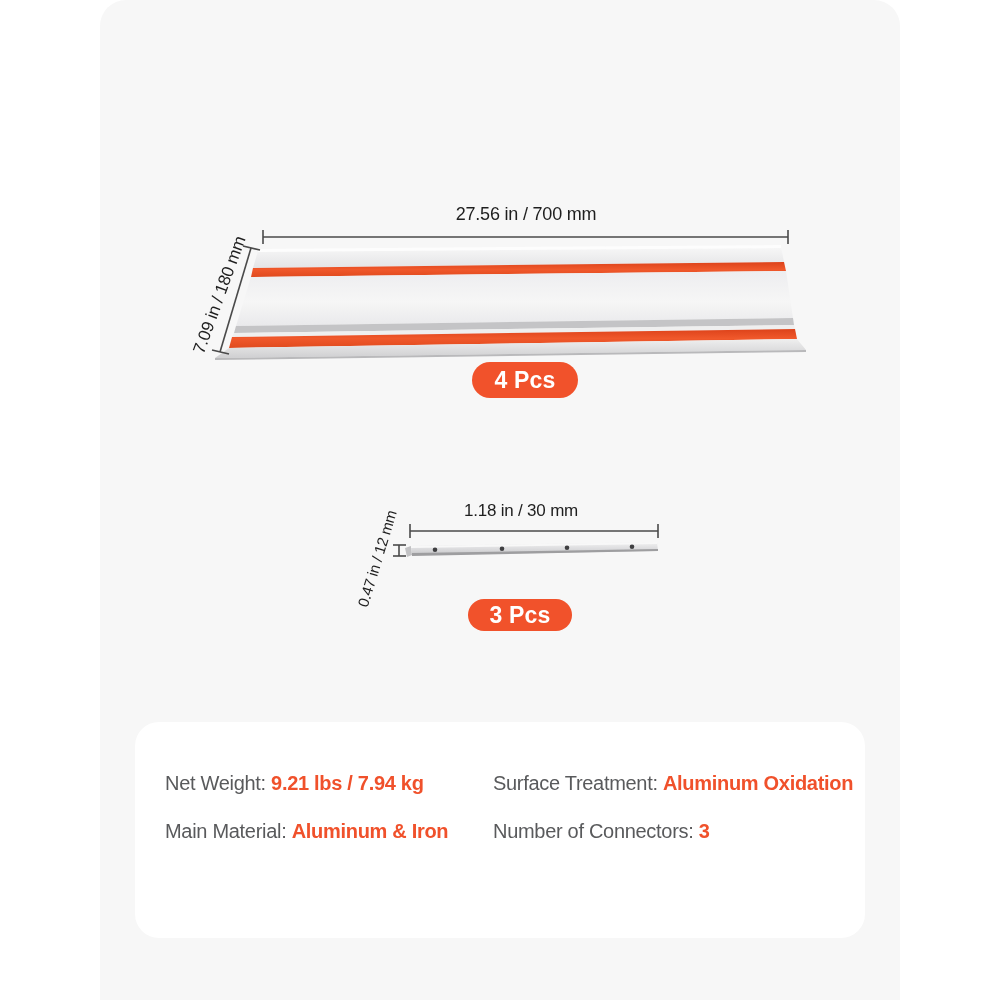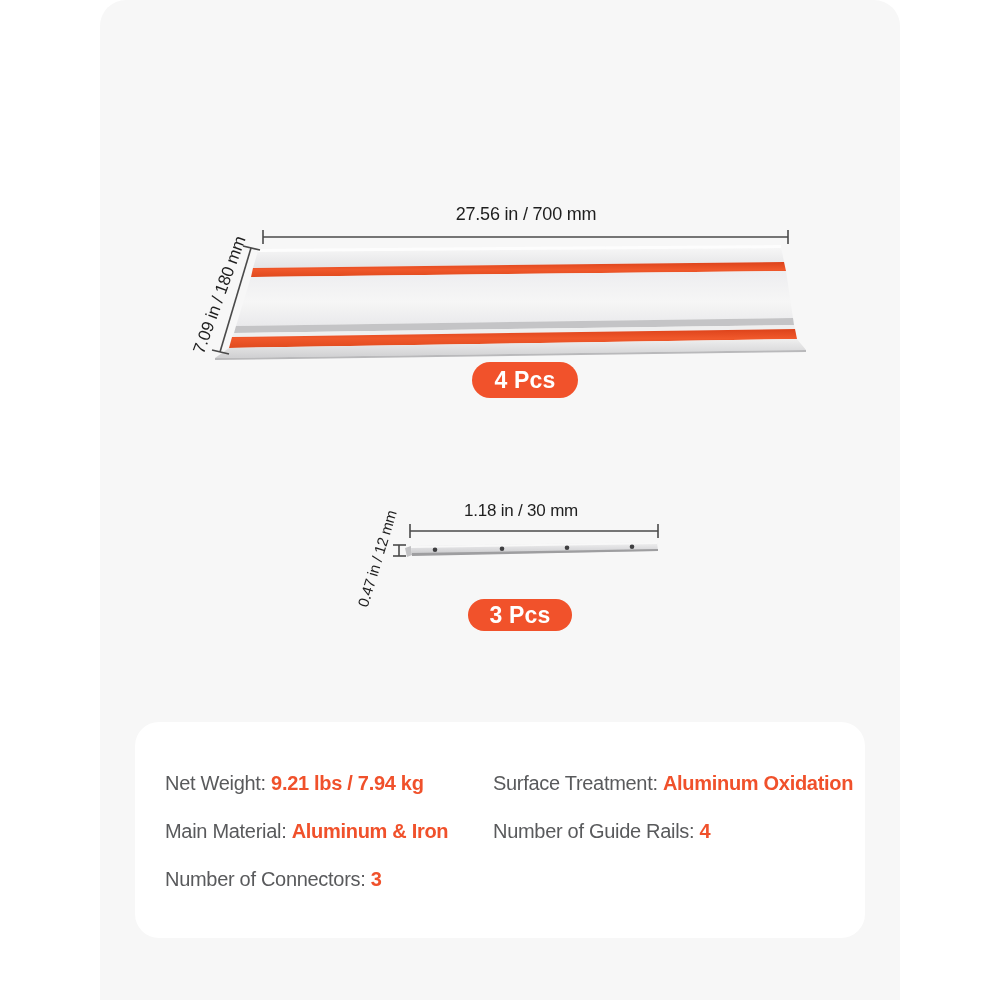--- a/index.html
+++ b/index.html
@@ -141,24 +141,20 @@
       <div class="spec-cell">
         <span class="spec-label">Surface Treatment:</span>
         <span class="spec-value">Aluminum Oxidation</span>
       </div>
       <div class="spec-cell">
         <span class="spec-label">Main Material:</span>
         <span class="spec-value">Aluminum &amp; Iron</span>
       </div>
 
       <div class="spec-cell">
-        <span class="spec-label">Number of Guide Rails:</span>
-        <span class="spec-value">4</span>
-      </div>
-      <div class="spec-cell">
         <span class="spec-label">Number of Connectors:</span>
         <span class="spec-value">3</span>
       </div>
 
     </div>
   </div>
 
 </div>
 
 </body></html>

